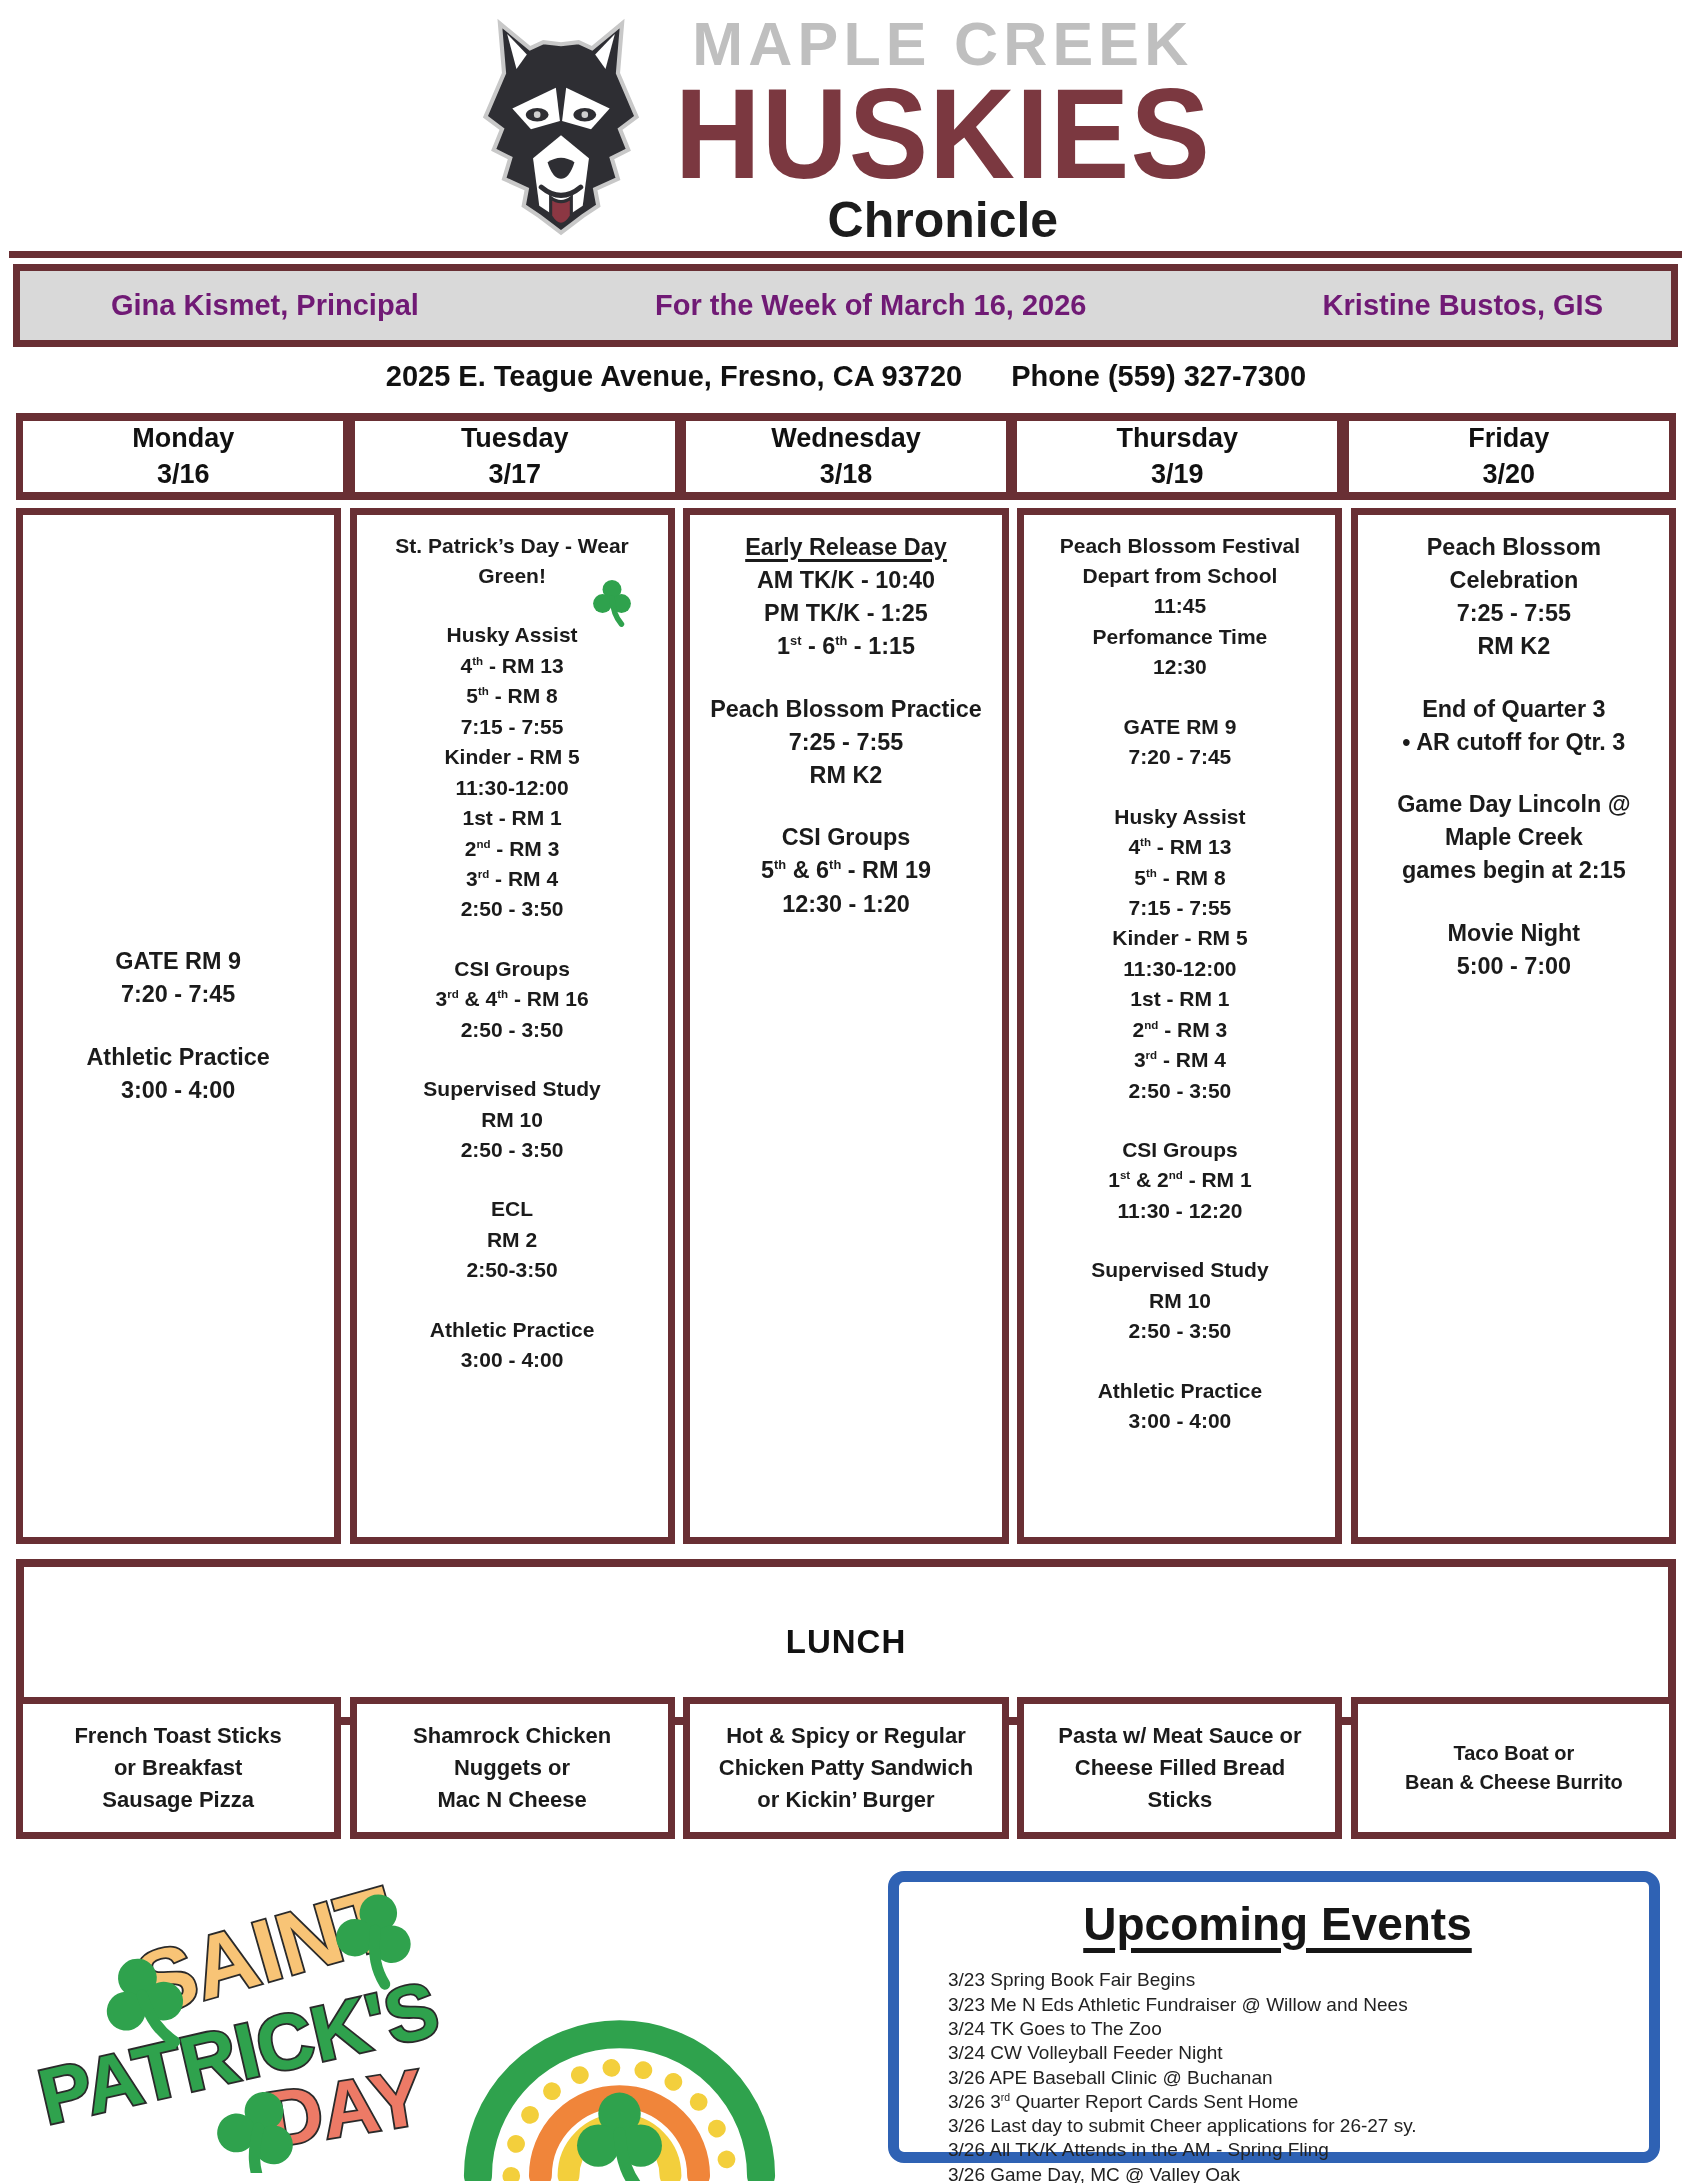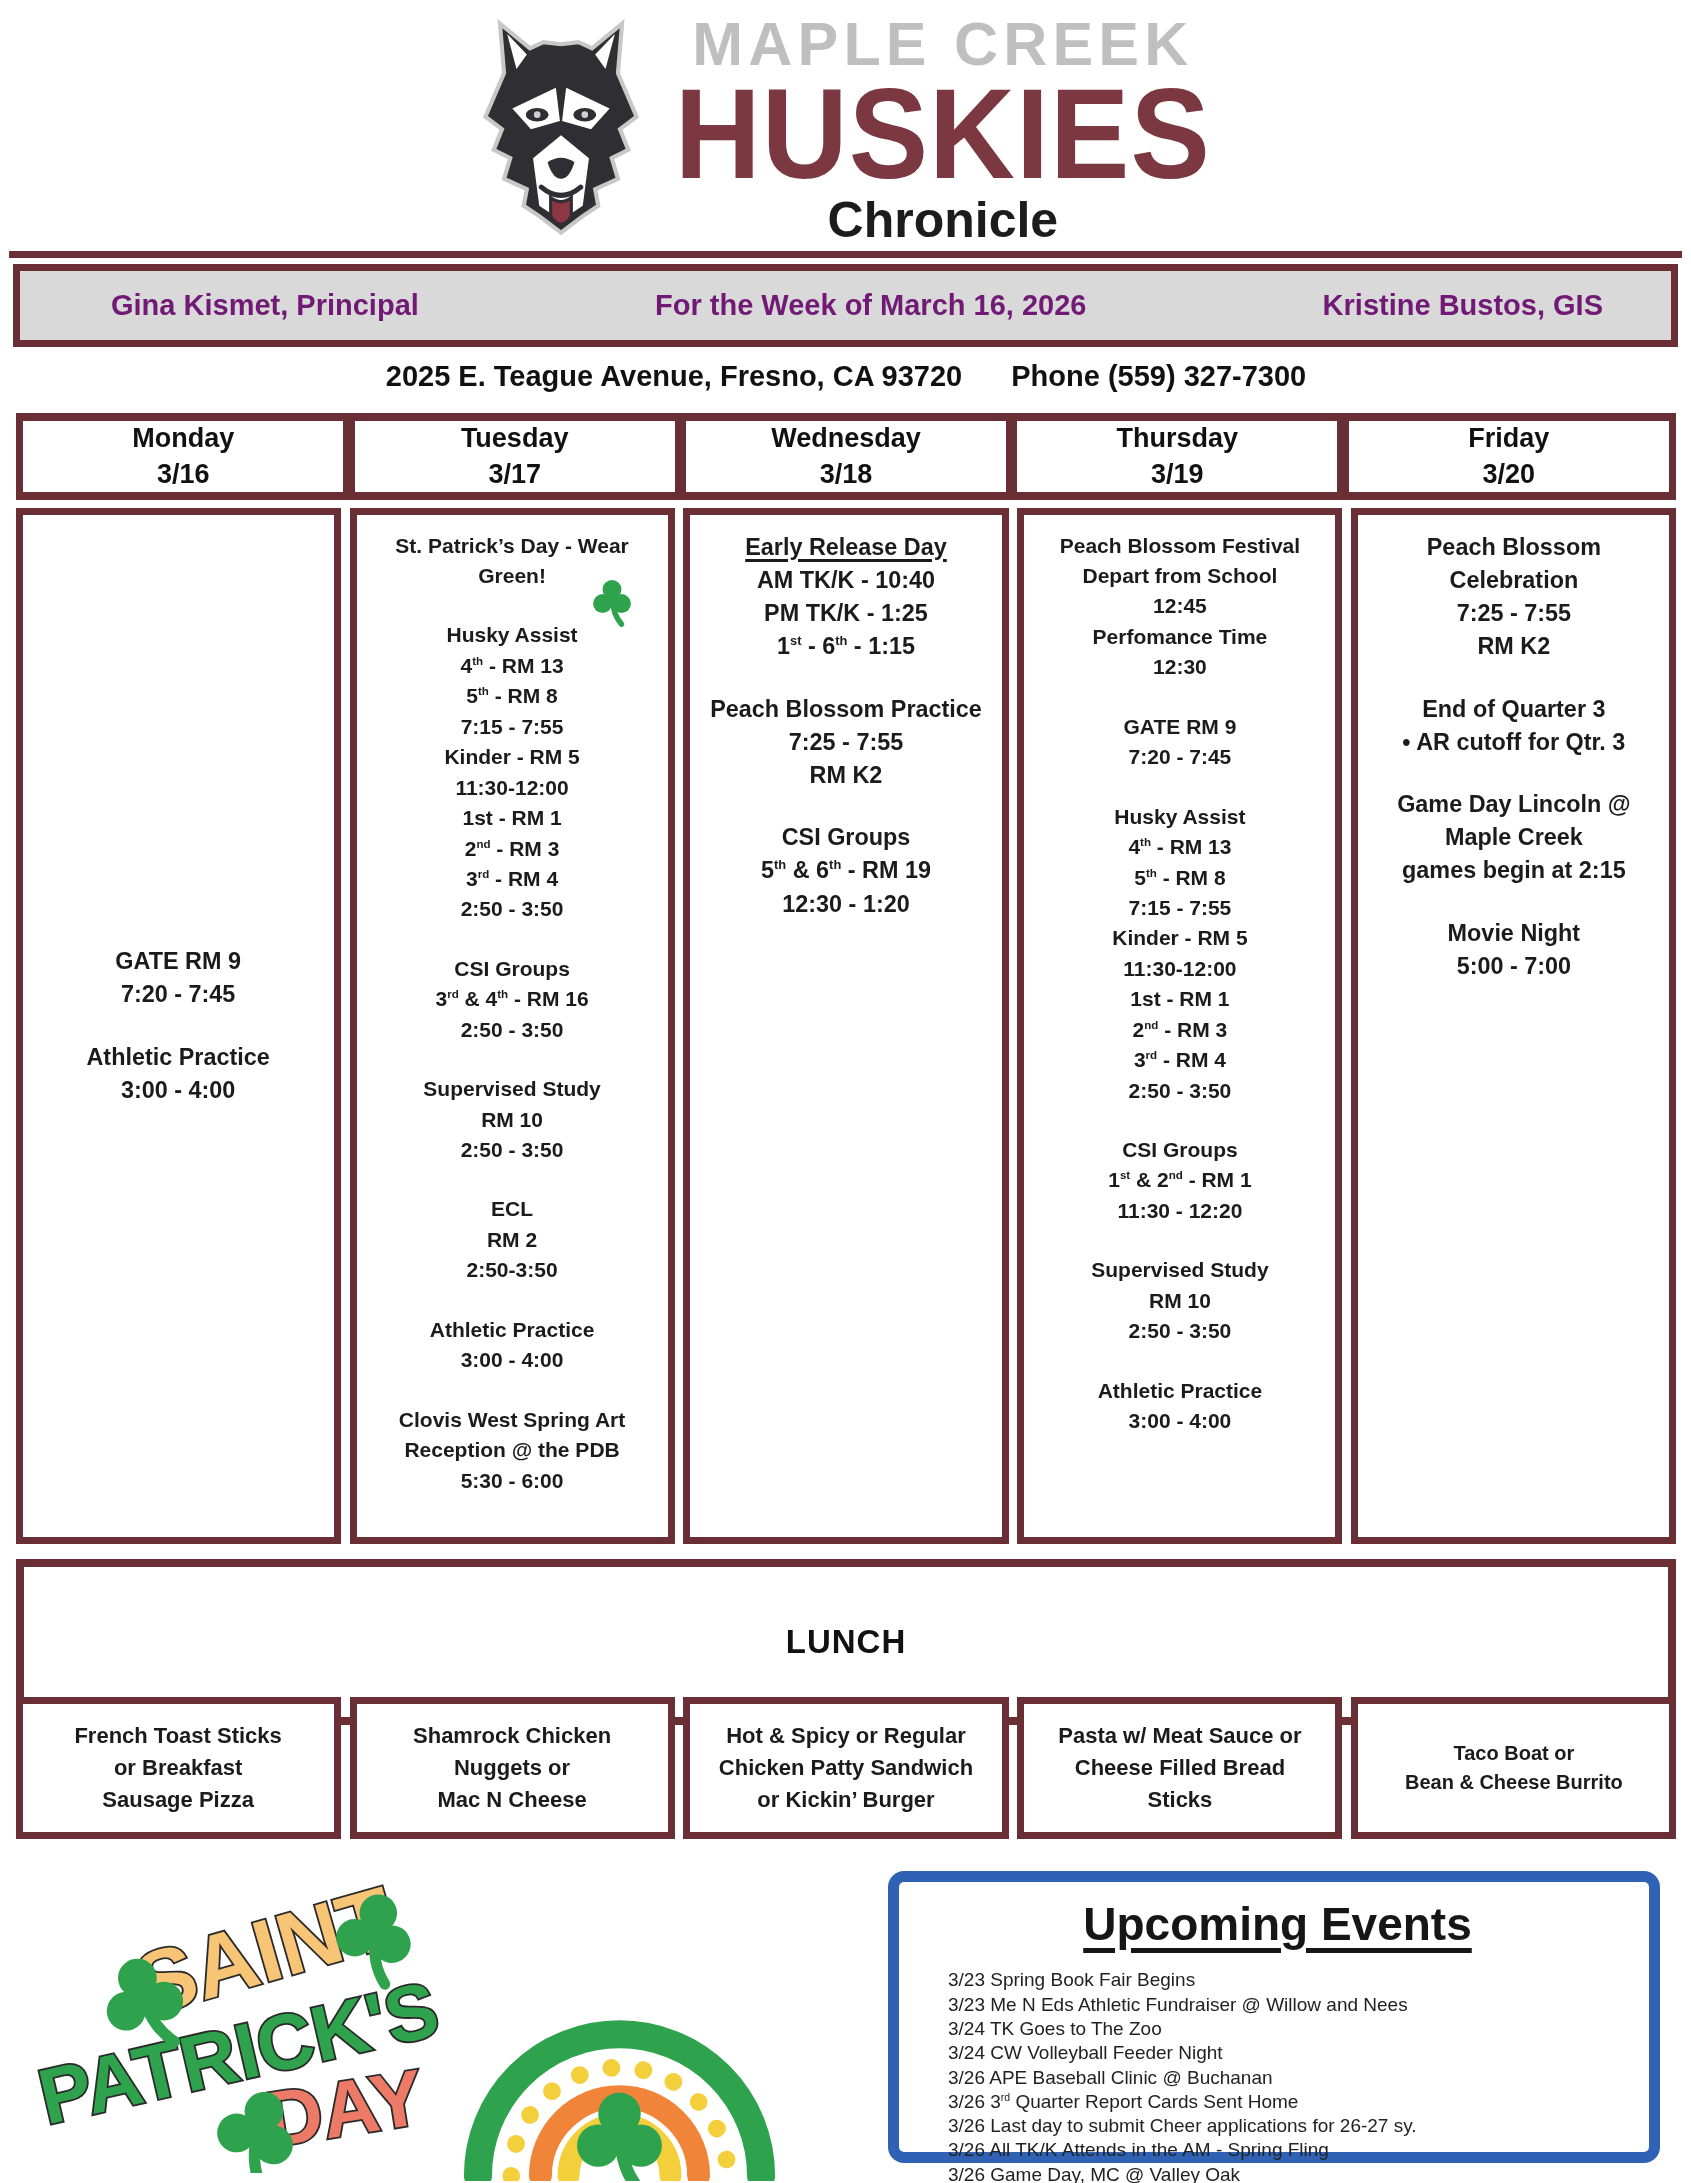--- a/index.html
+++ b/index.html
@@ -180,25 +180,20 @@
         </div>
         <div class="block">
           <div class="line">ECL</div>
           <div class="line">RM 2</div>
           <div class="line">2:50-3:50</div>
         </div>
         <div class="block">
           <div class="line">Athletic Practice</div>
           <div class="line">3:00 - 4:00</div>
         </div>
-        <div class="block">
-          <div class="line">Clovis West Spring Art</div>
-          <div class="line">Reception @ the PDB</div>
-          <div class="line">5:30 - 6:00</div>
-        </div>
         <svg viewBox="-30 -30 60 66" class="shamrock-float">
           <use href="#shamrock"></use>
         </svg>
       </div>
       <div class="day-col">
         <div class="block">
           <div class="line"><u>Early Release Day</u></div>
           <div class="line">AM TK/K - 10:40</div>
           <div class="line">PM TK/K - 1:25</div>
           <div class="line">1<sup>st</sup> - 6<sup>th</sup> - 1:15</div>
@@ -211,21 +206,21 @@
         <div class="block">
           <div class="line">CSI Groups</div>
           <div class="line">5<sup>th</sup> &amp; 6<sup>th</sup> - RM 19</div>
           <div class="line">12:30 - 1:20</div>
         </div>
       </div>
       <div class="day-col compact">
         <div class="block">
           <div class="line">Peach Blossom Festival</div>
           <div class="line">Depart from School</div>
-          <div class="line">12:45</div>
+          <div class="line">11:45</div>
           <div class="line">Perfomance Time</div>
           <div class="line">12:30</div>
         </div>
         <div class="block">
           <div class="line">GATE RM 9</div>
           <div class="line">7:20 - 7:45</div>
         </div>
         <div class="block">
           <div class="line">Husky Assist</div>
           <div class="line">4<sup>th</sup> - RM 13</div>

